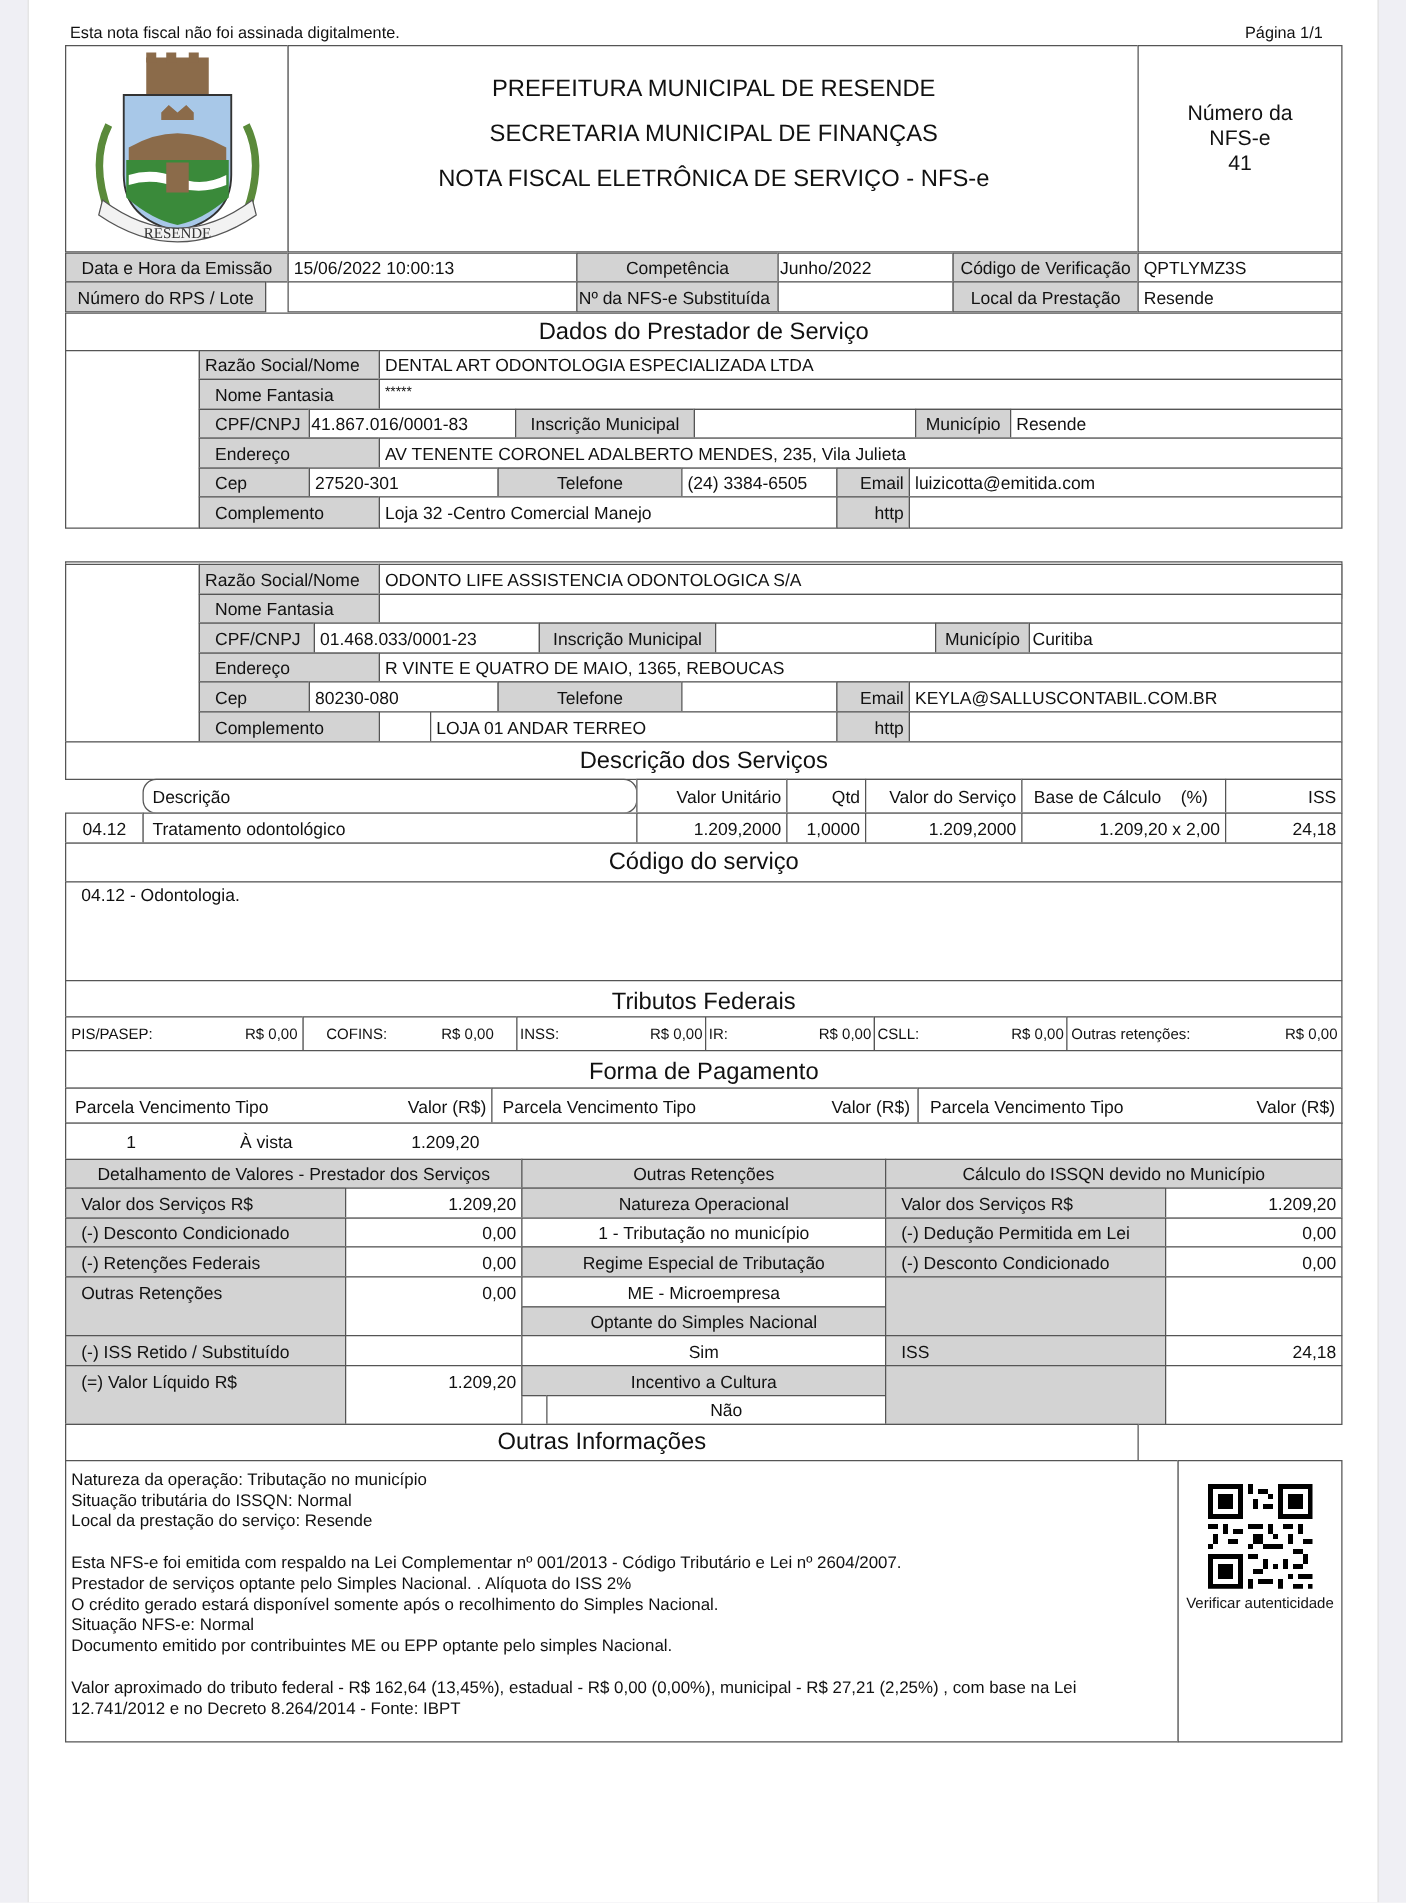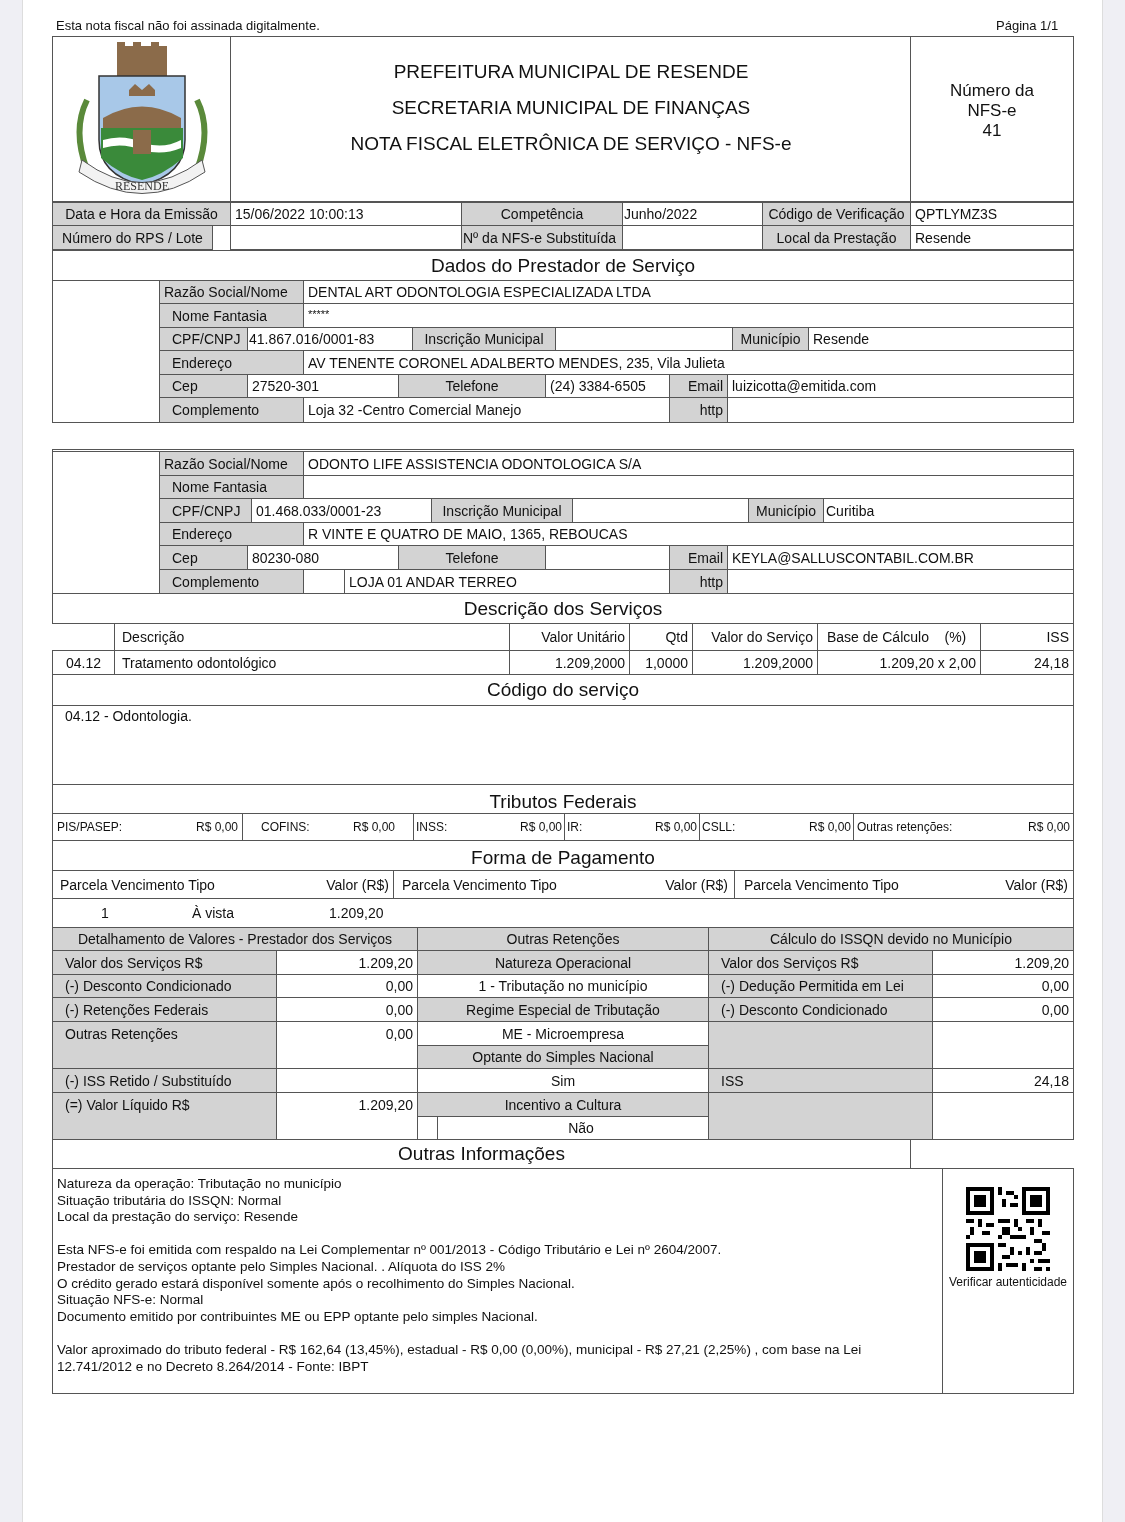--- a/index.html
+++ b/index.html
@@ -125,21 +125,21 @@
 <div class="cell g r" style="left:669px;top:545px;width:59px;height:25px;">Email</div>
 <div class="cell" style="left:727px;top:545px;width:347px;height:25px;">KEYLA@SALLUSCONTABIL.COM.BR</div>
 
 <div class="cell g" style="left:159px;top:569px;width:145px;height:25px;padding-left:12px;">Complemento</div>
 <div class="cell" style="left:303px;top:569px;width:329px;height:25px;margin-left:41px;">LOJA 01 ANDAR TERREO</div>
 <div class="cell g r" style="left:669px;top:569px;width:59px;height:25px;">http</div>
 <div class="cell" style="left:727px;top:569px;width:347px;height:25px;"></div>
 
 <div class="sec" style="left:52px;top:593px;width:1022px;height:31px;">Descrição dos Serviços</div>
 <div class="cell c" style="left:52px;top:623px;width:63px;height:28px;margin-top:39px;">Código</div>
-<div class="cell" style="left:114px;top:623px;width:396px;height:28px;padding-left:7px;">Descrição</div>
+<div class="cell" style="left:114px;top:623px;width:396px;height:28px;padding-left:7px;border-radius:11px;">Descrição</div>
 <div class="cell r" style="left:509px;top:623px;width:121px;height:28px;">Valor Unitário</div>
 <div class="cell r" style="left:629px;top:623px;width:64px;height:28px;">Qtd</div>
 <div class="cell r" style="left:692px;top:623px;width:126px;height:28px;">Valor do Serviço</div>
 <div class="cell" style="left:817px;top:623px;width:164px;height:28px;padding-left:9px;white-space:pre;">Base de Cálculo    (%)</div>
 <div class="cell r" style="left:980px;top:623px;width:94px;height:28px;">ISS</div>
 
 <div class="cell c" style="left:52px;top:650px;width:63px;height:25px;">04.12</div>
 <div class="cell" style="left:114px;top:650px;width:396px;height:25px;padding-left:7px;">Tratamento odontológico</div>
 <div class="cell r" style="left:509px;top:650px;width:121px;height:25px;">1.209,2000</div>
 <div class="cell r" style="left:629px;top:650px;width:64px;height:25px;">1,0000</div>

